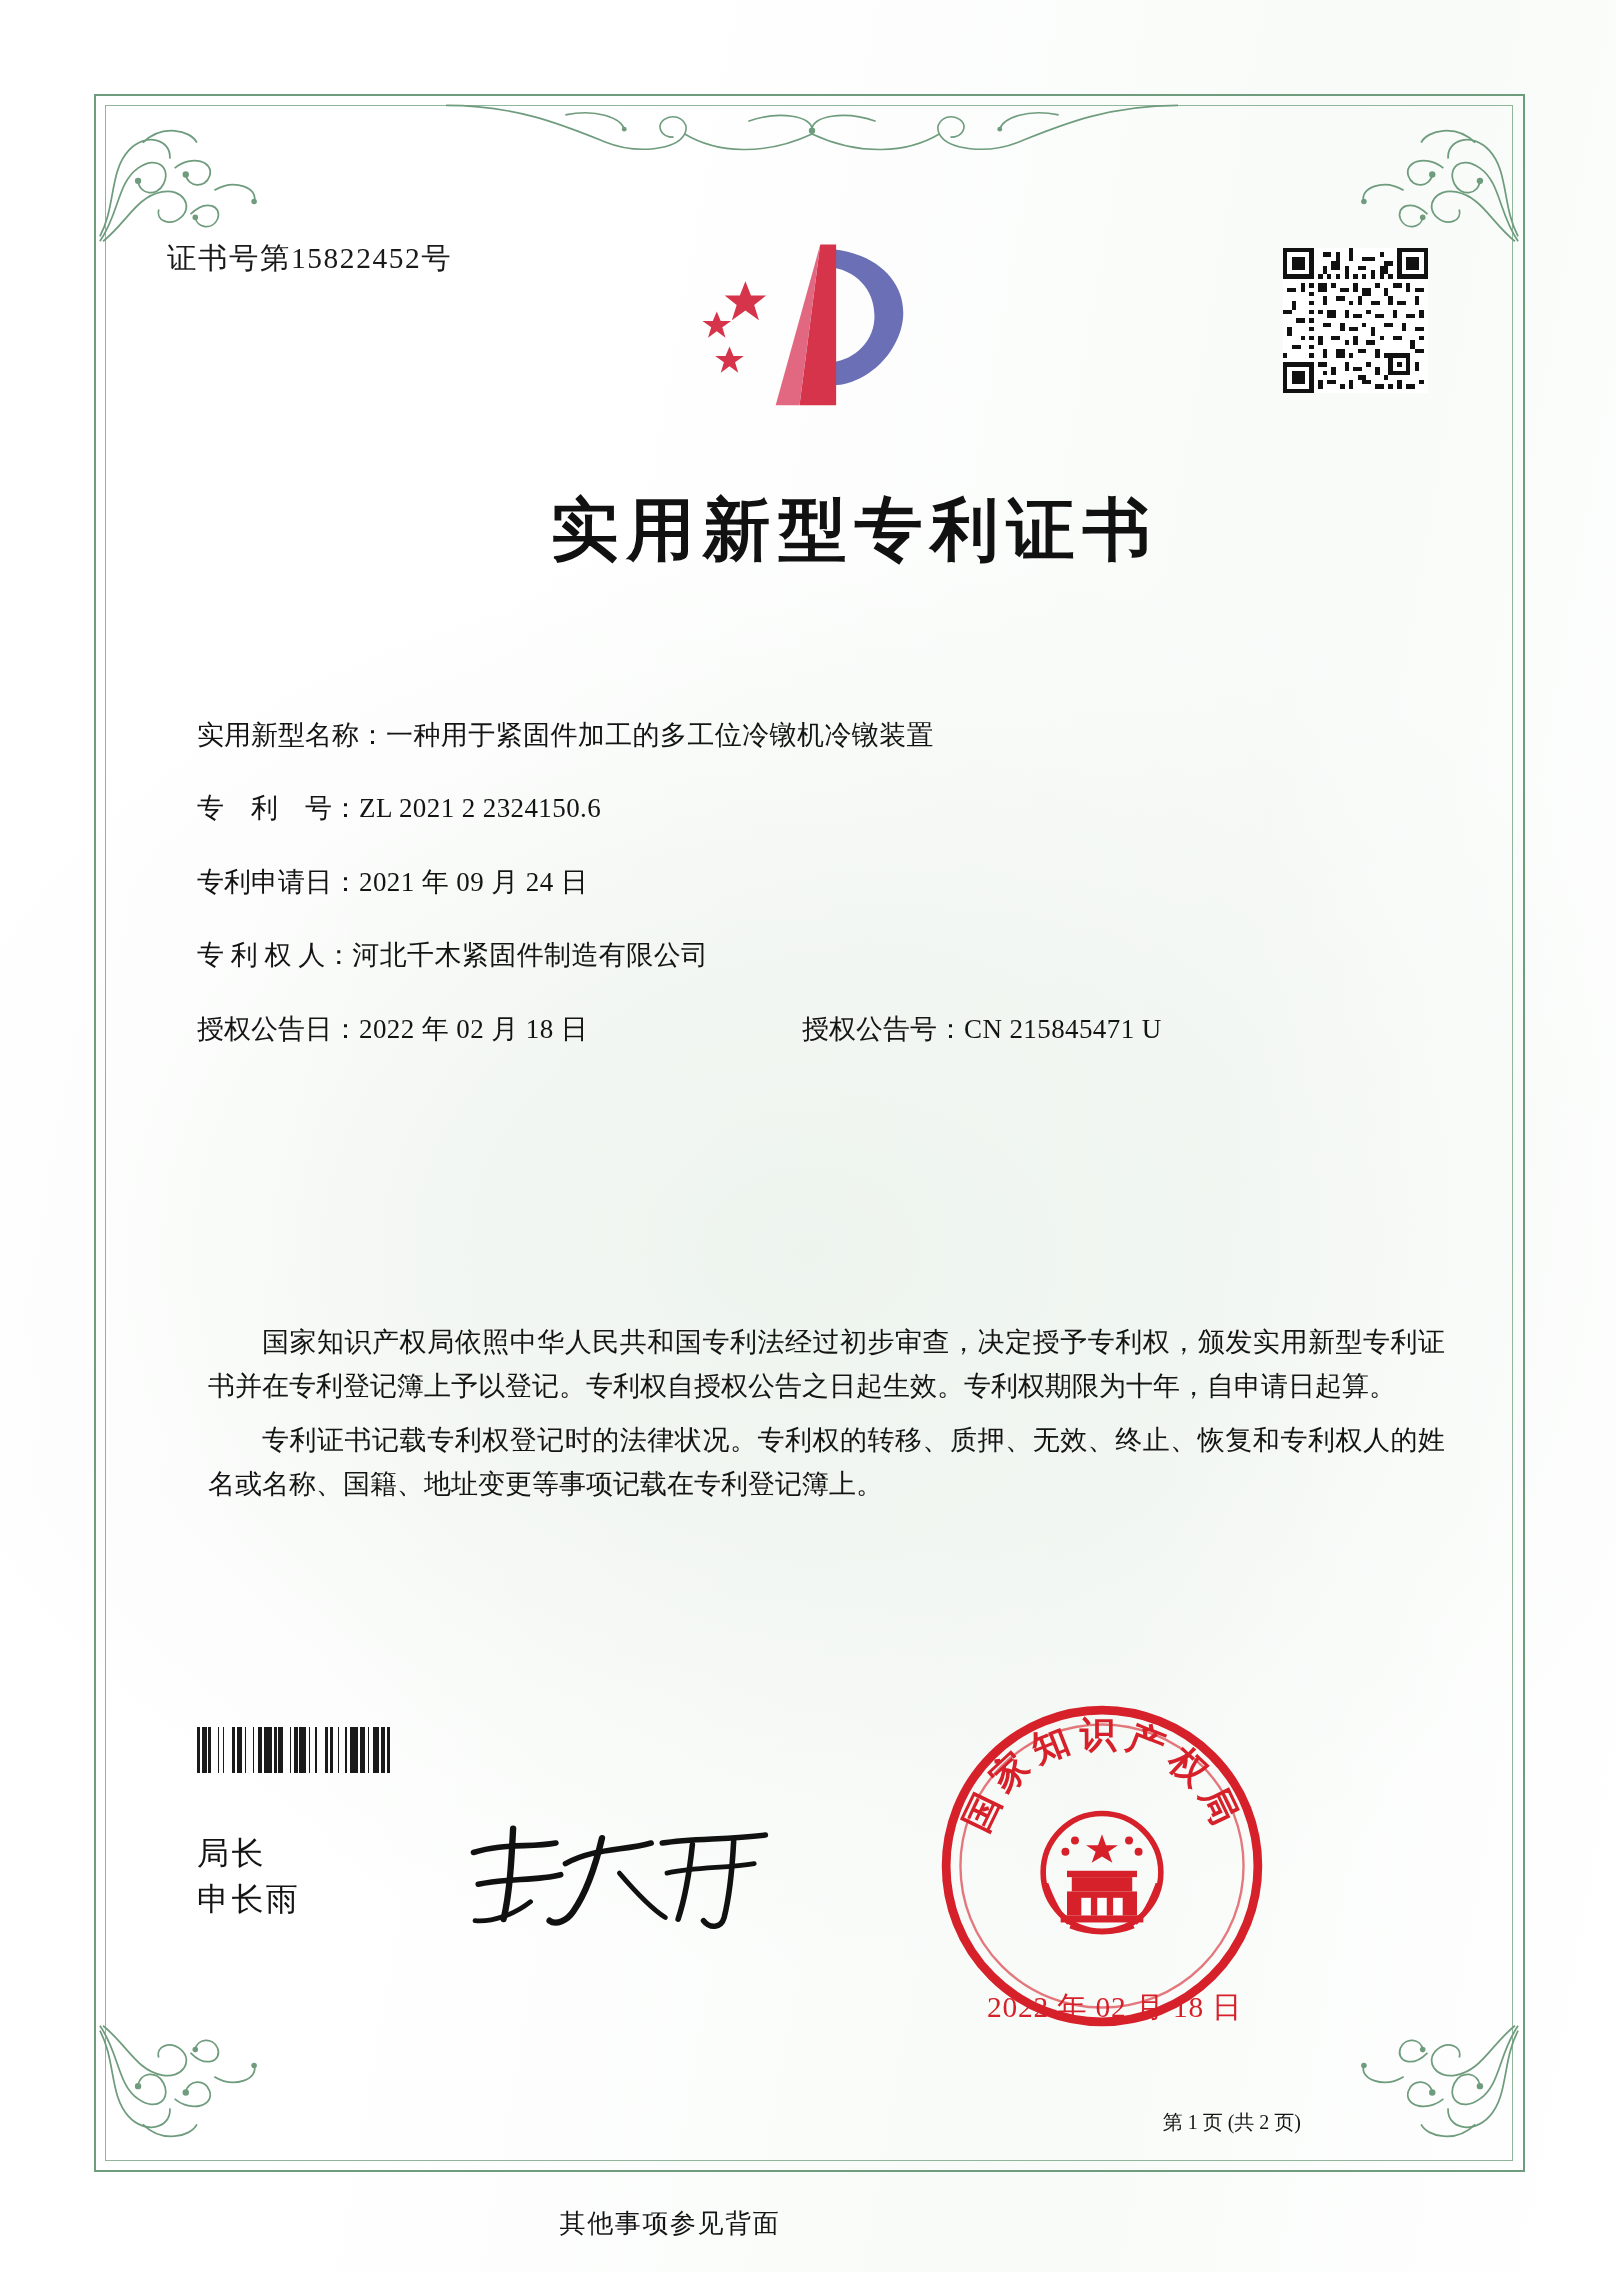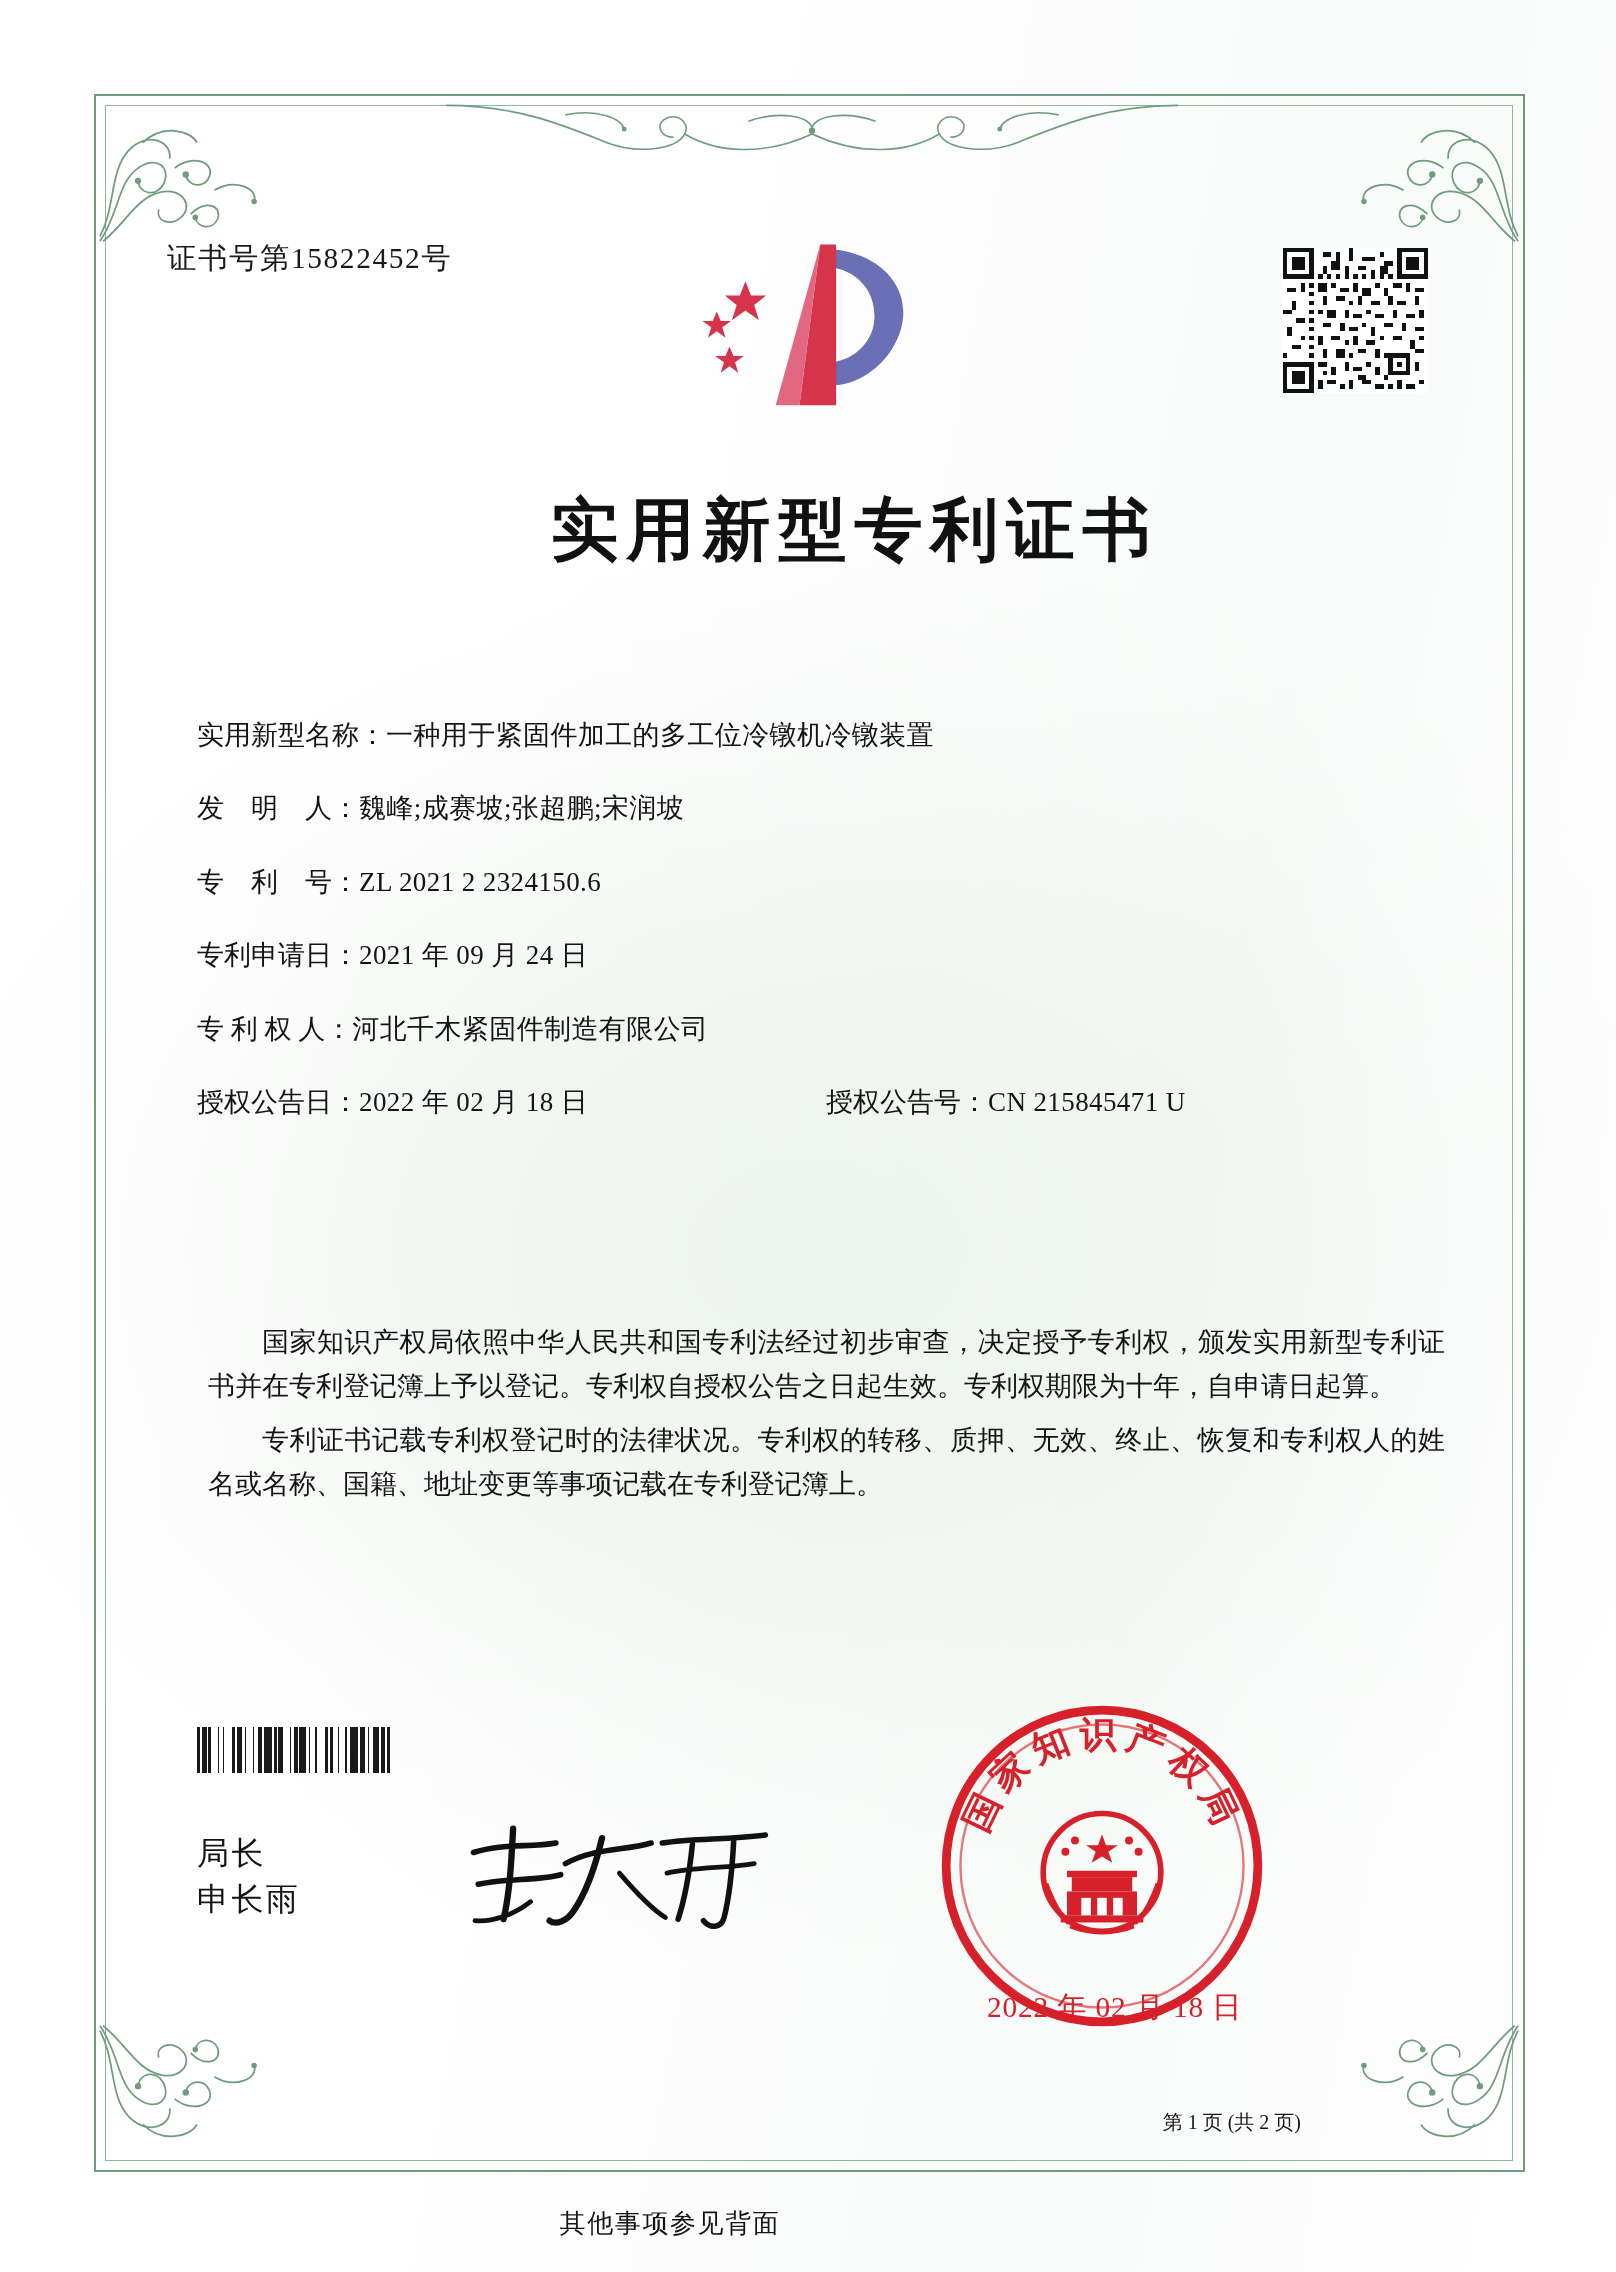--- a/index.html
+++ b/index.html
@@ -146,21 +146,21 @@
   .field-value {
     flex: 1 1 auto;
     white-space: pre-wrap;
     letter-spacing: 0.4px;
   }
   .field-value.indent-wrap {
     text-indent: 0;
   }
 
   
-  .field-row.two-col { margin-bottom: 35px; gap: 24px; }
+  .field-row.two-col { margin-bottom: 35px; }
   .col-a { display: flex; flex: 0 0 605px; }
   .col-b { display: flex; flex: 1 1 auto; justify-content: center; }
 
   
   .paragraphs {
     position: absolute;
     left: 197px;
     top: 1321px;
     width: 1248px;
     font-size: 27px;
@@ -518,24 +518,20 @@
   </div>
 
   <div class="title">实用新型专利证书</div>
 
   <div class="fields">
     <div class="field-row">
       <span class="field-label">实用新型名称：</span>
       <span class="field-value">一种用于紧固件加工的多工位冷镦机冷镦装置</span>
     </div>
     <div class="field-row">
-      <span class="field-label">发　明　人：</span>
-      <span class="field-value">魏峰;成赛坡;张超鹏;宋润坡</span>
-    </div>
-    <div class="field-row">
       <span class="field-label">专　利　号：</span>
       <span class="field-value">ZL 2021 2 2324150.6</span>
     </div>
     <div class="field-row">
       <span class="field-label">专利申请日：</span>
       <span class="field-value">2021 年 09 月 24 日</span>
     </div>
     <div class="field-row">
       <span class="field-label">专 利 权 人：</span>
       <span class="field-value">河北千木紧固件制造有限公司</span>

